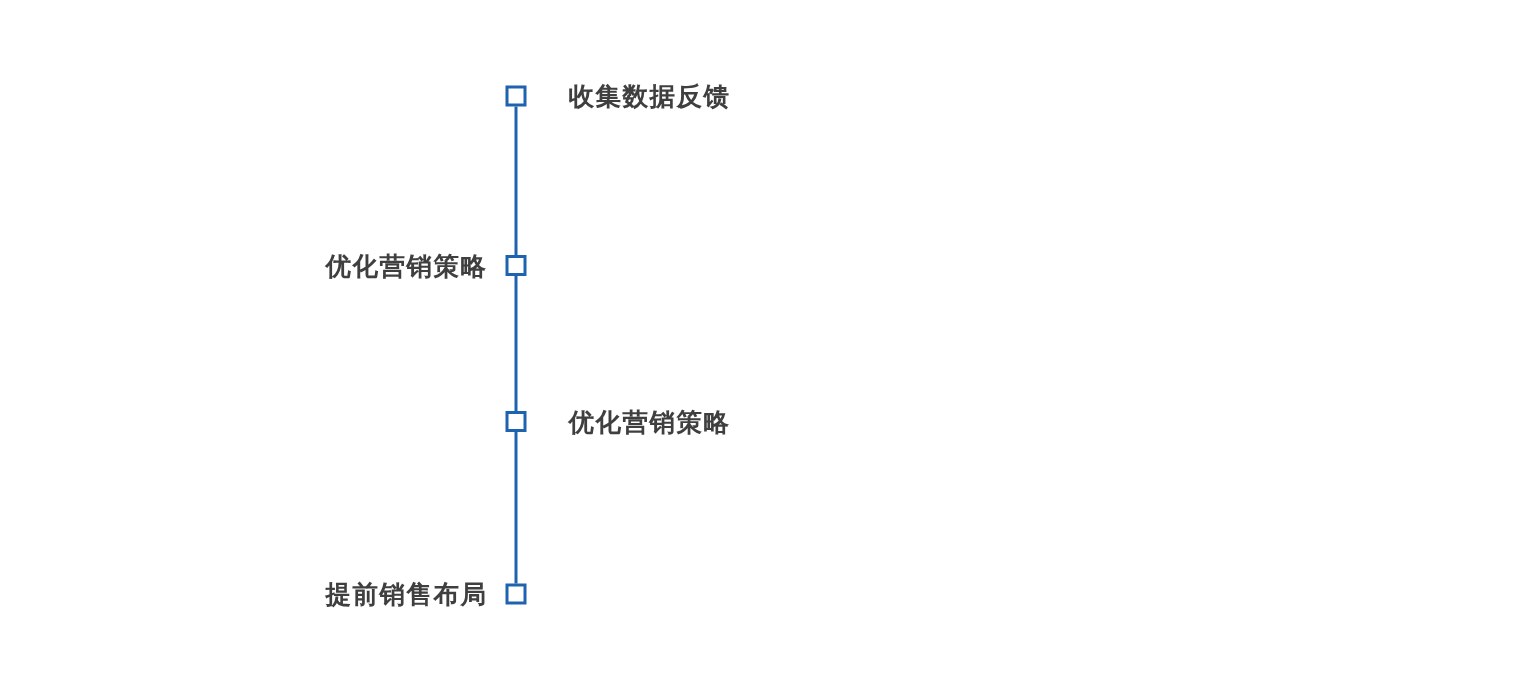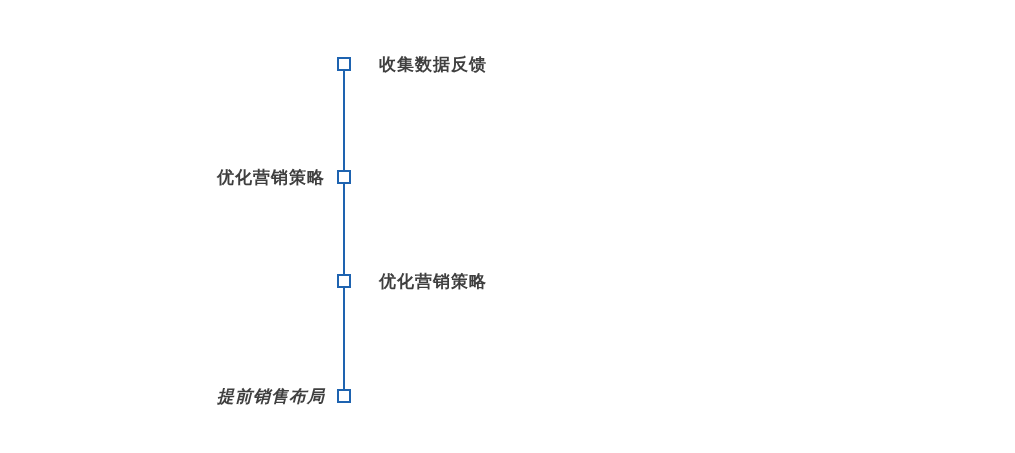--- a/index.html
+++ b/index.html
@@ -44,21 +44,21 @@
     font-weight: bold;
     color: #3f3f3f;
     white-space: nowrap;
     letter-spacing: 1px;
   }
   .node.right .lbl { margin-left: 28px; }
   .node.left  .lbl { margin-right: 12px; }
   .n1 { top: 53px; }
   .n2 { top: 166px; }
   .n3 { top: 270px; }
-  .n4 { top: 385px; font-style: italic; }
+  .n4 { top: 385px; }
 </style>
 </head>
 <body>
 
 <div class="canvas">
 
   <div class="vline"></div>
 
   <div class="node right n1">
     <span class="marker"></span>

